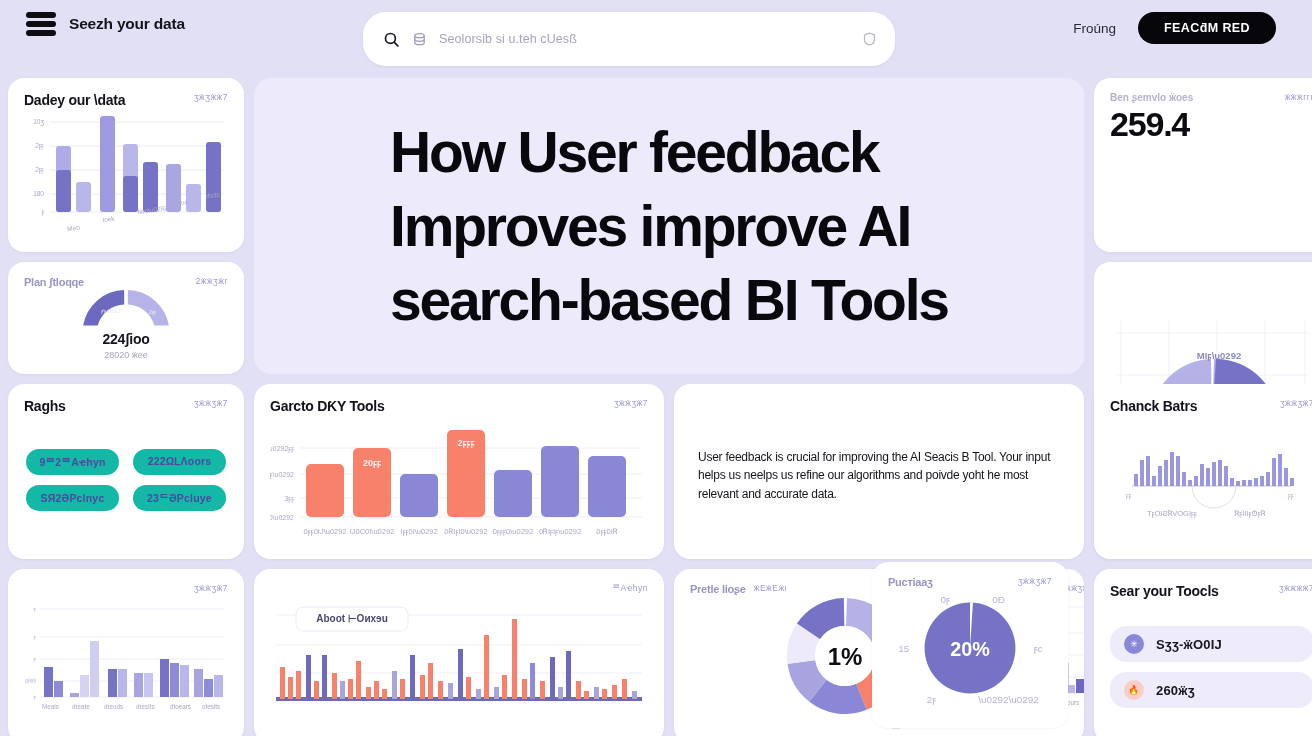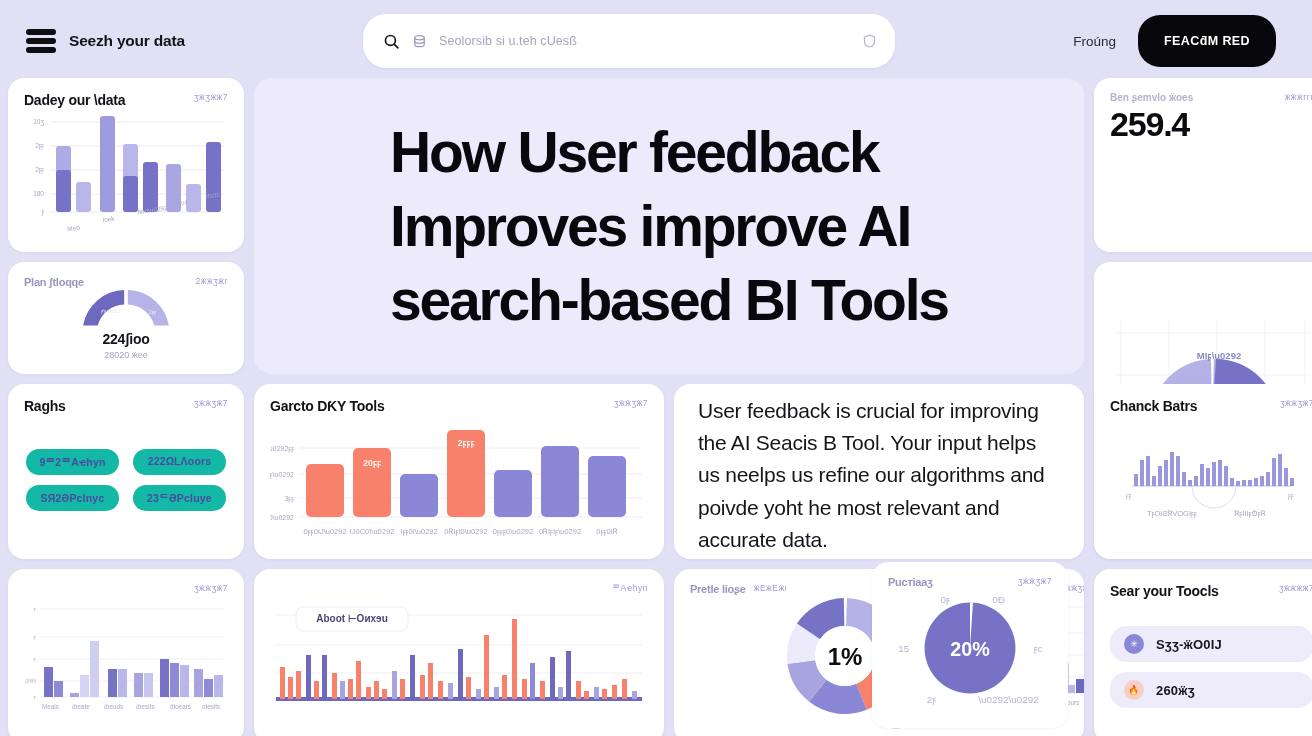--- a/index.html
+++ b/index.html
@@ -7,22 +7,22 @@
     width: 1312px; height: 736px;
     background: #e2e0f5;
     font-family: "Liberation Sans", sans-serif;
     overflow: hidden;
   }
   .app { width: 1312px; height: 736px; position: relative; display: flex; flex-direction: column; }
 
   
   .header {
     height: 78px; flex: 0 0 78px;
-    display: flex; align-items: center;
-    padding: 4px 36px 0 26px;
+    display: flex; align-items: flex-start;
+    padding: 12px 36px 0 26px;
     gap: 16px;
   }
   .brand { display: flex; align-items: center; gap: 13px; flex: 0 0 auto; }
   .menu-icon { width: 30px; height: 24px; display: flex; flex-direction: column; justify-content: space-between; }
   .menu-icon i { display: block; height: 6px; border-radius: 3px; background: #0d0d12; }
   .brand-label { font-size: 15.5px; font-weight: 700; color: #14141b; letter-spacing: -0.2px; }
 
   .searchwrap { flex: 1 1 auto; display: flex; justify-content: center; }
   .searchbar {
     width: 532px; height: 54px; background: #fff; border-radius: 23px;
@@ -31,21 +31,21 @@
   }
   .s-icon { flex: 0 0 auto; color: #1b1b22; display: flex; }
   .db-icon { flex: 0 0 auto; color: #9c9ab8; display: flex; }
   .s-placeholder { flex: 1 1 auto; font-size: 12.5px; color: #a6a4bd; letter-spacing: .1px; white-space: nowrap; overflow: hidden; }
   .s-trail { flex: 0 0 auto; color: #b9b7cf; display: flex; }
 
   .header-right { display: flex; align-items: center; gap: 22px; flex: 0 0 auto; }
   .nav-link { font-size: 13.5px; color: #2b2b34; font-weight: 500; }
   .cta {
     background: #07070b; color: #fff; border: none; cursor: pointer;
-    height: 52px; padding: 0 26px; border-radius: 22px;
+    height: 32px; padding: 0 26px; border-radius: 22px;
     font-family: inherit; font-size: 12.5px; font-weight: 700; letter-spacing: .4px;
     display: flex; align-items: center;
   }
 
   
   .grid {
     flex: 1 1 auto;
     display: grid;
     grid-template-columns: 236px 410px 410px 236px;
     grid-template-rows: 174px 112px 175px 174px;
@@ -82,21 +82,21 @@
 
   
   .pill-grid { display: grid; grid-template-columns: 1fr 1fr; gap: 10px 14px; align-content: center; height: 100%; padding: 0 2px; }
   .pill {
     background: #14b8a6; border-radius: 13px; height: 26px;
     display: flex; align-items: center; justify-content: center;
     font-size: 10.5px; font-weight: 700; color: #4b49a0; letter-spacing: .2px;
   }
 
   
-  .para { font-size: 21px; line-height: 1.54; color: #15151c; letter-spacing: -.25px; padding: 8px 10px 0 8px; }
+  .para { font-size: 12px; line-height: 1.54; color: #15151c; letter-spacing: -.25px; padding: 8px 10px 0 8px; }
 
   
   .row-list { display: flex; flex-direction: column; gap: 10px; justify-content: center; height: 100%; padding-top: 6px; }
   .row-item {
     background: #eeecfb; border-radius: 16px; height: 36px;
     display: flex; align-items: center; gap: 12px; padding: 0 14px;
   }
   .row-dot { width: 20px; height: 20px; border-radius: 50%; flex: 0 0 auto; display: flex; align-items: center; justify-content: center; font-size: 9px; color: #fff; }
   .row-dot.v { background: #8a87d6; }
   .row-dot.c { background: #f9cfc5; color: #e2705a; }

